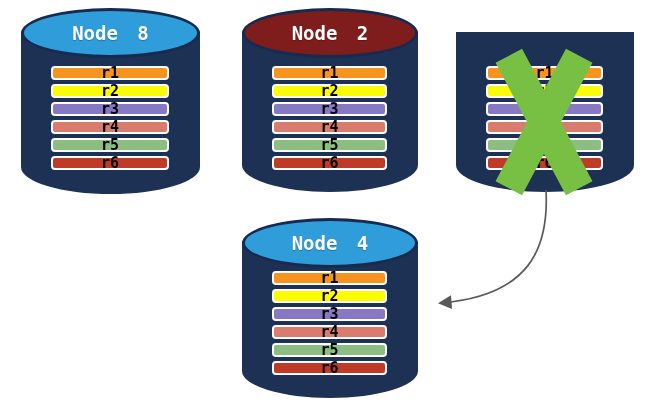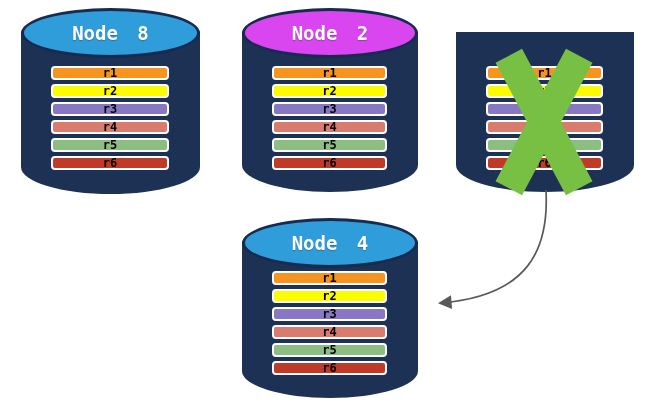--- a/index.html
+++ b/index.html
@@ -53,21 +53,21 @@
   .pos4 .bars { top: 53px; }
   .bar {
     height: 14px; box-sizing: border-box;
     border: 2px solid #ffffff;
     border-radius: 4px;
     display: flex; align-items: center; justify-content: center;
   }
   .bar span {
     font-family: "DejaVu Sans Mono", monospace;
     font-weight: bold;
-    font-size: 12px;
+    font-size: 15px;
     line-height: 1;
     color: #000000;
   }
 
   
   .xmark {
     position: absolute; left: 88px; top: 114px;
     width: 0; height: 0; z-index: 6;
   }
   .xstroke {
@@ -111,21 +111,21 @@
           <span>r5</span>
         </div>
       <div class="bar" style="background: rgb(192, 58, 40);">
           <span>r6</span>
         </div>
     </div>
   </div>
 
   <div class="node pos2">
     <div class="cyl-body" style="background: rgb(29, 49, 85);"></div>
-    <div class="cyl-top" style="background: #d946ef;">
+    <div class="cyl-top" style="background: #7f1d1d;">
       <span class="node-title">Node 2</span>
     </div>
     <div class="bars">
       <div class="bar" style="background: rgb(247, 148, 32);">
           <span>r1</span>
         </div>
       <div class="bar" style="background: rgb(252, 252, 0);">
           <span>r2</span>
         </div>
       <div class="bar" style="background: rgb(136, 120, 196);">

